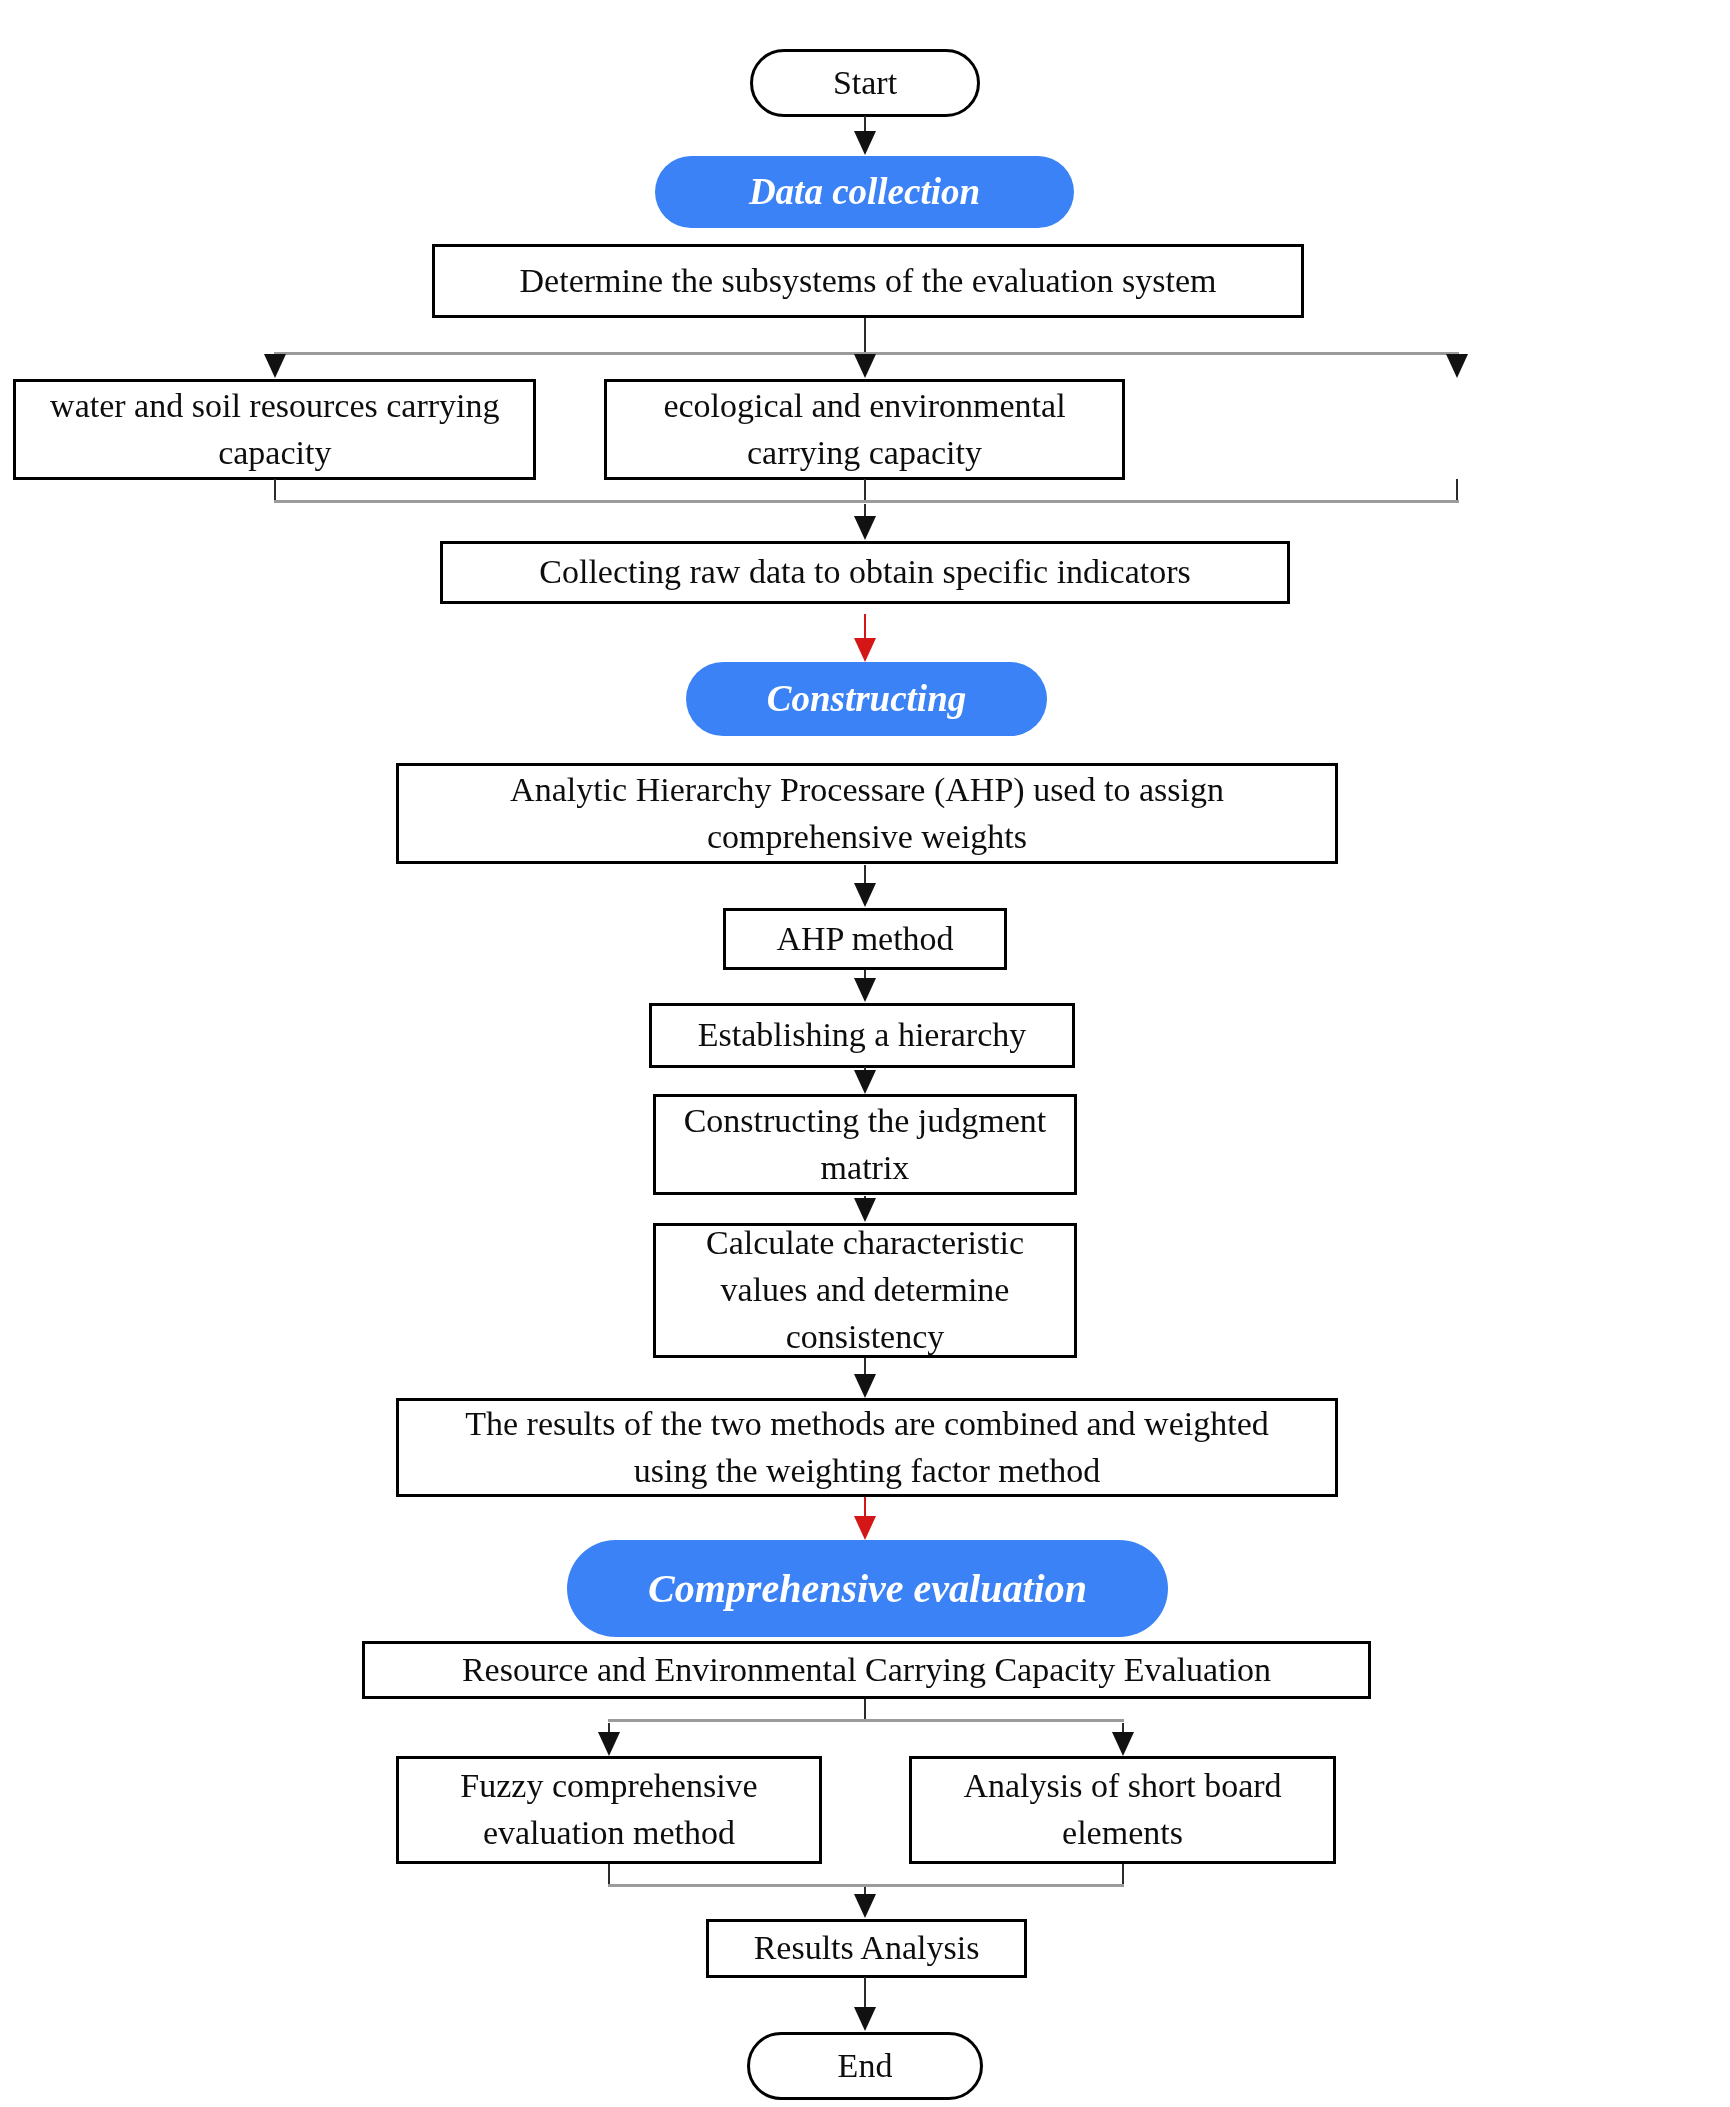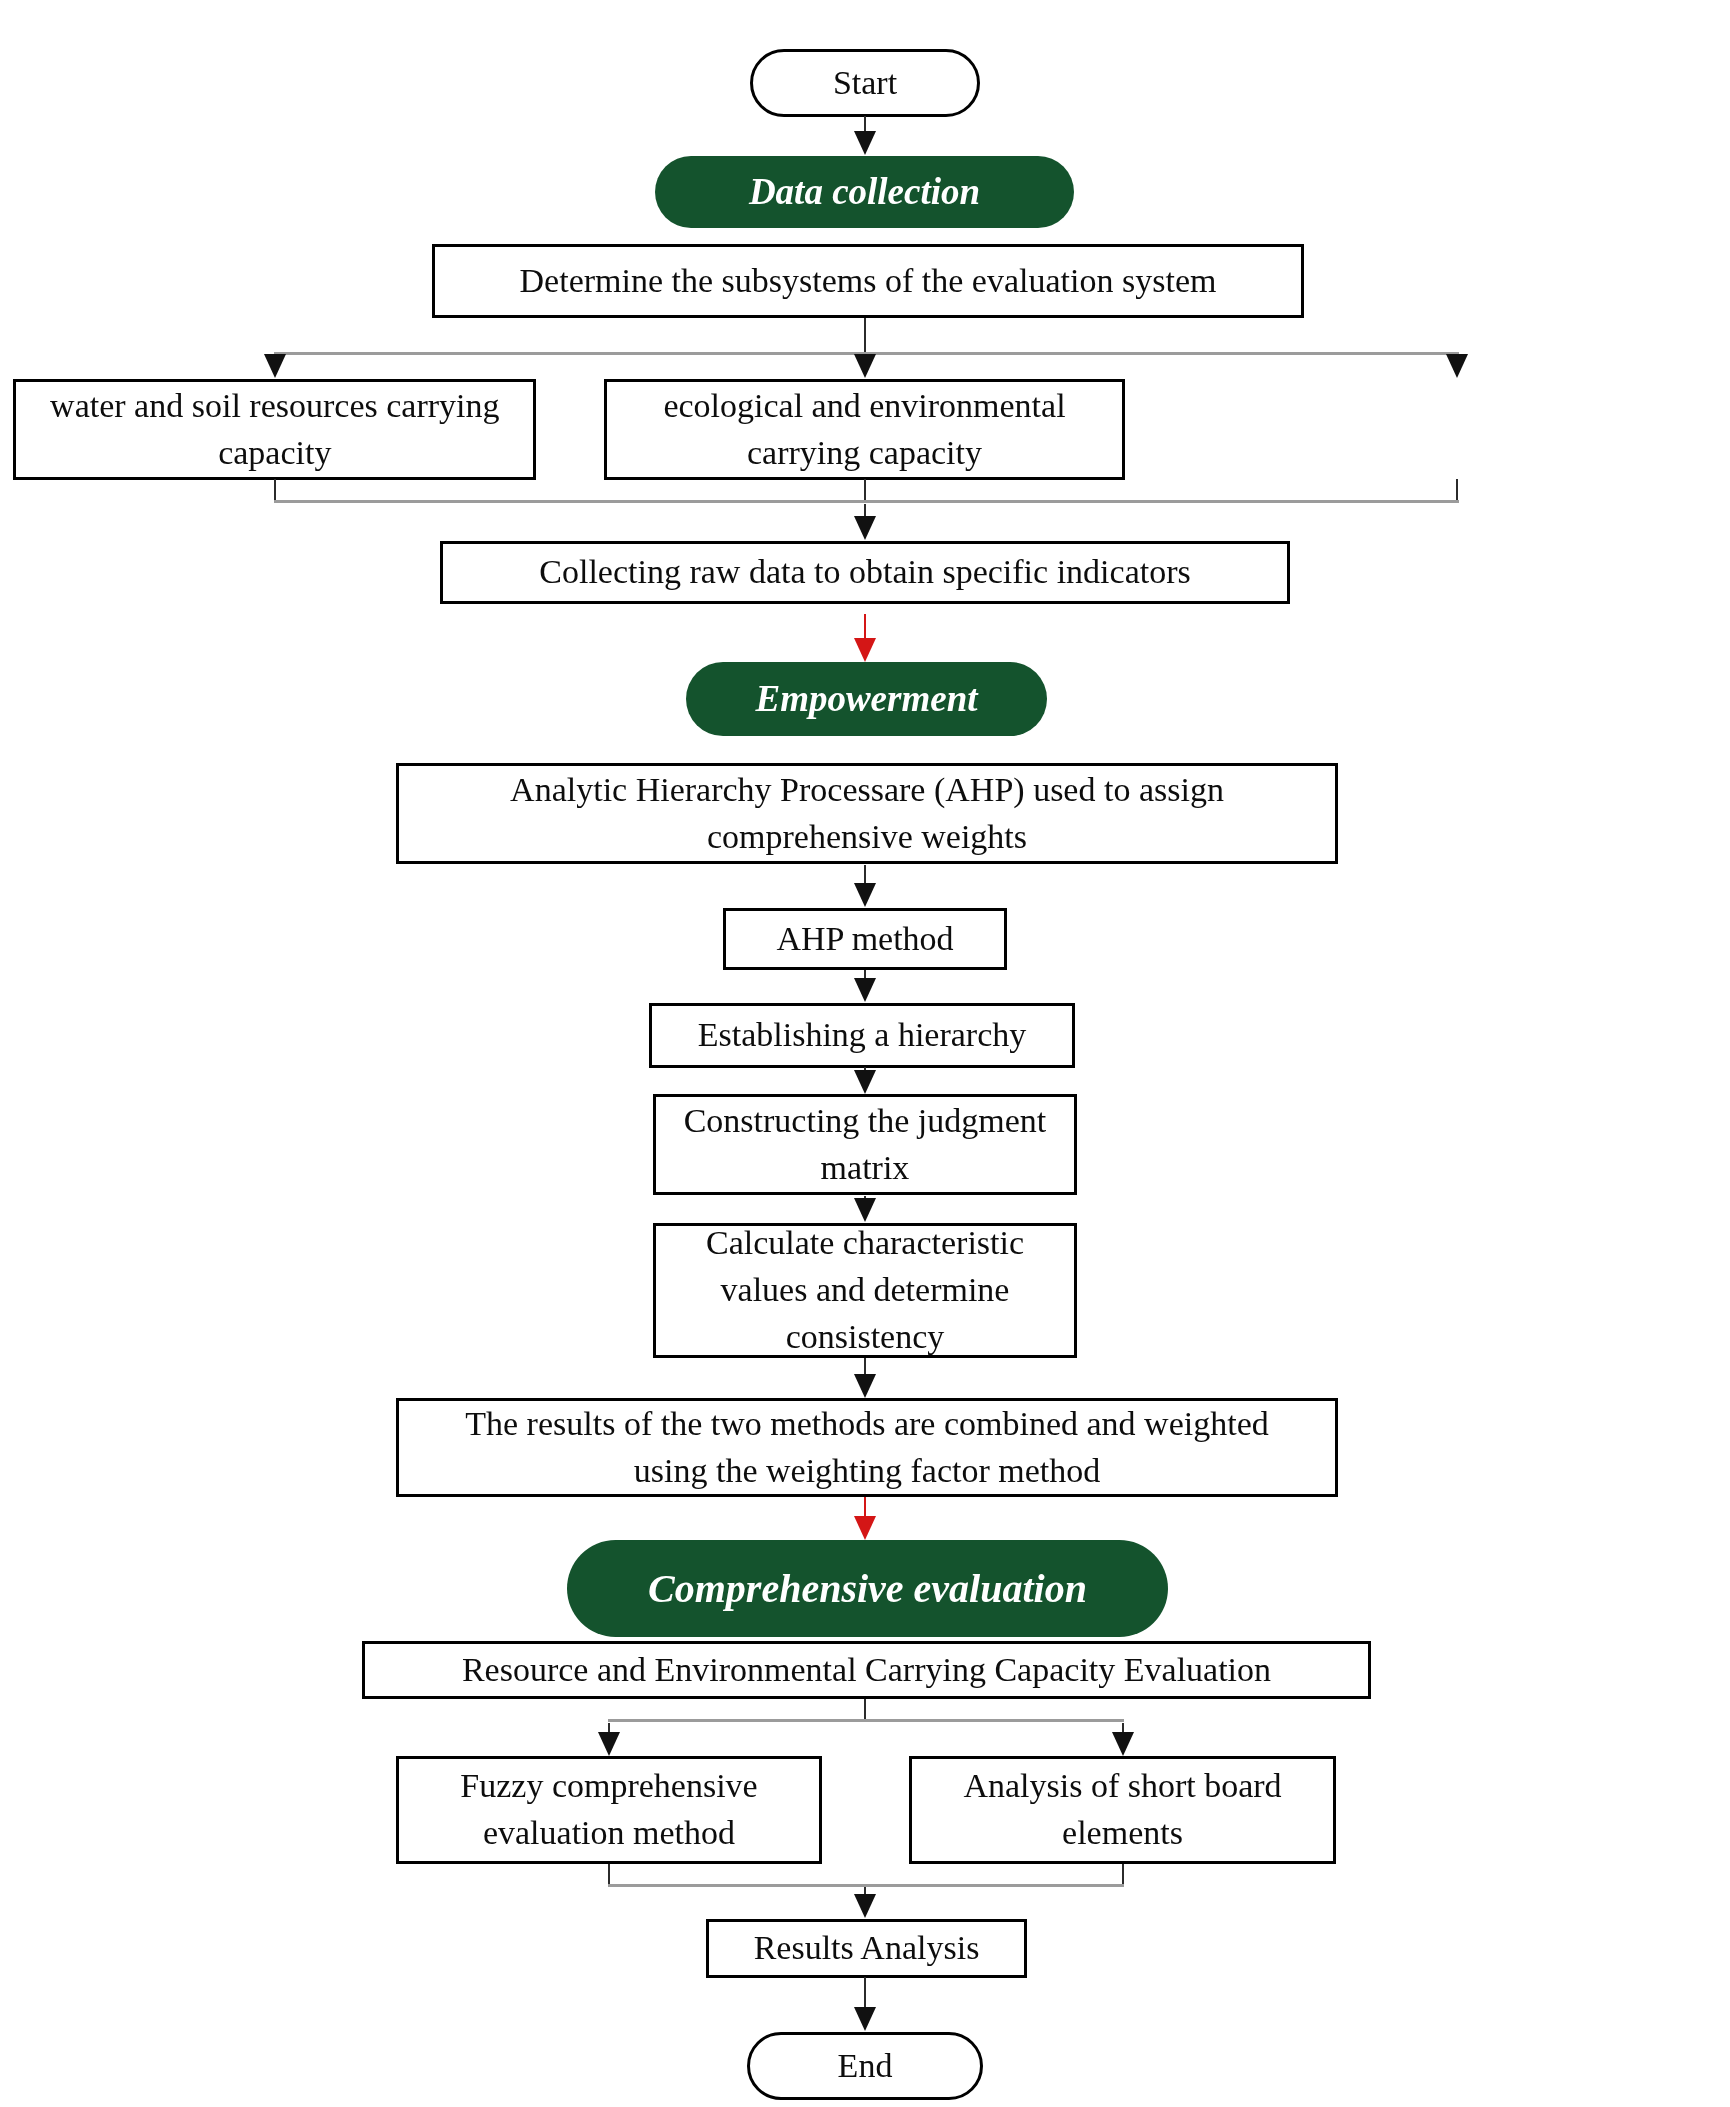--- a/index.html
+++ b/index.html
@@ -29,21 +29,21 @@
   .rect {
     background: #ffffff;
     border: 3.9px solid #000000;
   }
   .stadium {
     background: #ffffff;
     border: 3.9px solid #000000;
     border-radius: 39px;
   }
   .pill {
-    background: #14532d;
+    background: #3b82f6;
     color: #ffffff;
     font-style: italic;
     font-weight: 700;
     font-size: 37px;
     border-radius: 553px;
   }
   .pill-big { font-size: 40px; }
   .pad-sm { padding: 0 30px; }
   .pad-md { padding: 0 22px; }
   .pad-wide { padding: 0 61px; }
@@ -92,21 +92,21 @@
   <div class="node rect pad-sm" style="left:604px; top:379px; width:521px; height:101px;text-align:center;">
     <span>ecological and environmental carrying capacity</span>
   </div>
 
 
   <div class="node rect pad-sm" style="left:440px; top:541px; width:850px; height:63px;">
     <span>Collecting raw data to obtain specific indicators</span>
   </div>
 
   <div class="node pill" style="left:686px; top:662px; width:361px; height:74px;">
-    <span>Empowerment</span>
+    <span>Constructing</span>
   </div>
 
   <div class="node rect pad-wide" style="left:396px; top:763px; width:942px; height:101px;">
     <span>Analytic Hierarchy Processare (AHP) used to assign comprehensive weights</span>
   </div>
 
   <div class="node rect pad-md" style="left:723px; top:908px; width:284px; height:62px;">
     <span>AHP method</span>
   </div>
 

